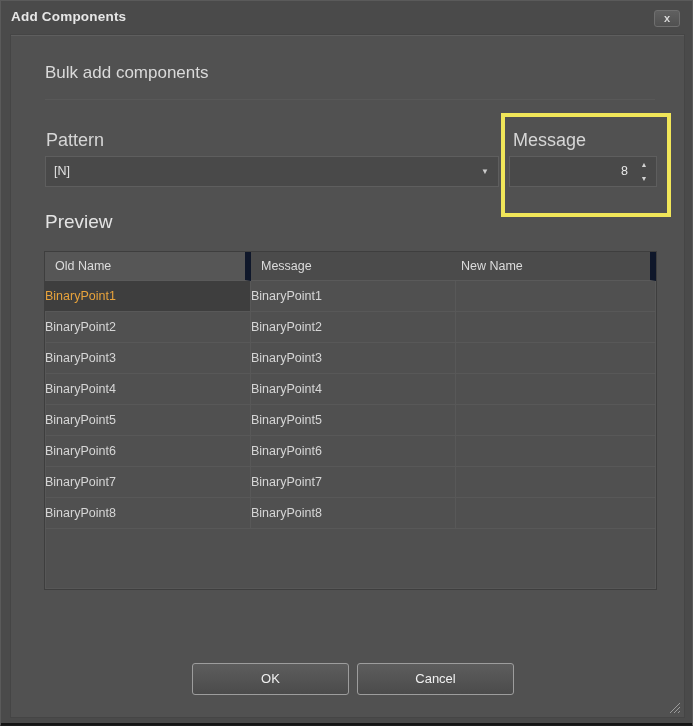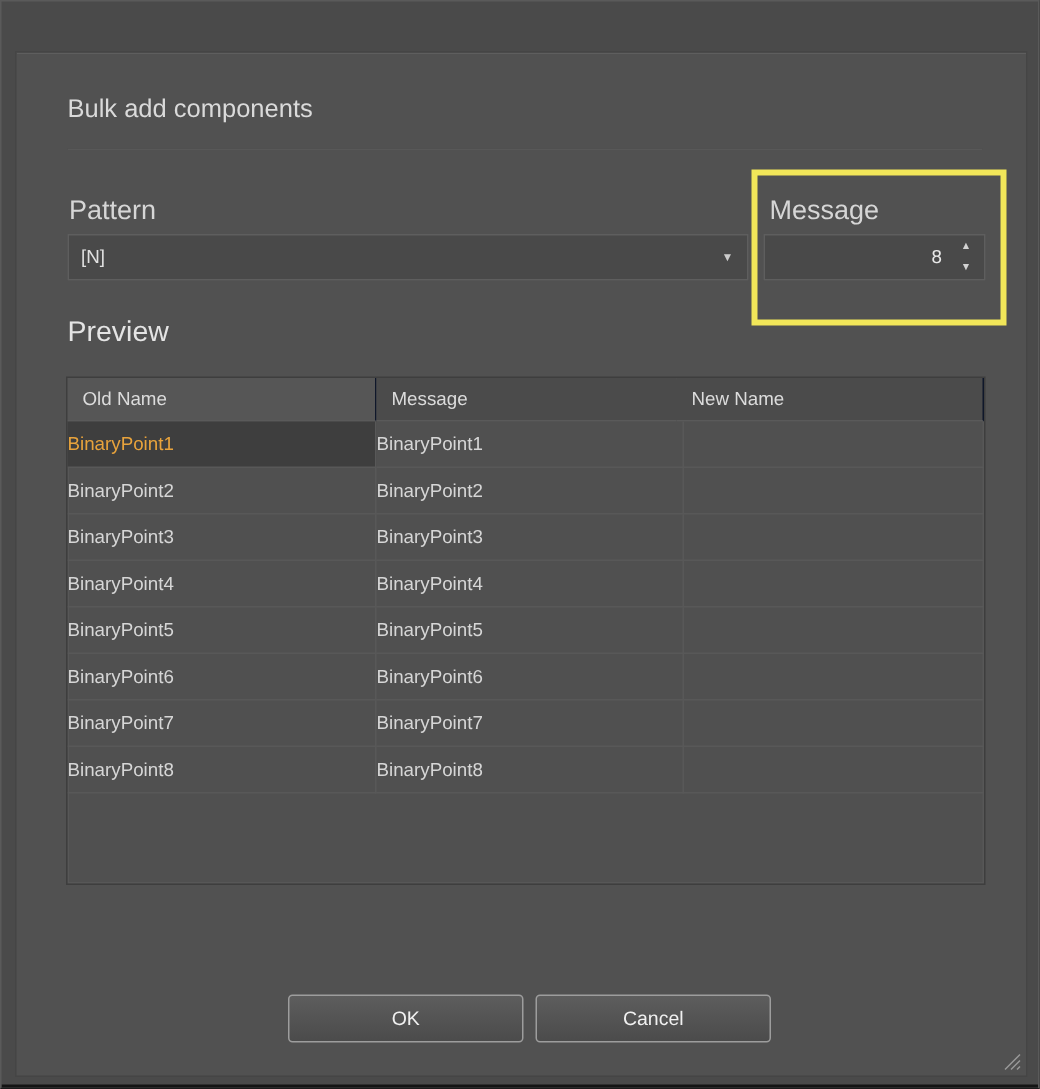--- a/index.html
+++ b/index.html
@@ -79,21 +79,21 @@
   
   .table {
     position:absolute; left:33px; top:216px; width:613px; height:339px;
     background:#505050; border:1px solid #3e3e3e;
     box-shadow: 0 0 0 1px #575757 inset;
     display:flex; flex-direction:column; overflow:hidden;
   }
   .thead { display:flex; height:29px; flex:0 0 29px; }
   .hcell {
     font-size:12.5px; color:#dcdcdc; padding-left:10px; line-height:28px;
-    background:#4b4b4b; border-right:1px solid #0f172a; border-bottom:1px solid #5a5a5a;
+    background:#4b4b4b; border-right:6px solid #0f172a; border-bottom:1px solid #5a5a5a;
     cursor:pointer; overflow:hidden; white-space:nowrap;
   }
   .hcell.c0 { width:206px; background:#565656; }
   .hcell.c1 { width:205px; }
   .hcell.c2 { width:200px; border-right:none; }
   .trow { display:flex; height:31px; flex:0 0 31px; cursor:pointer; }
   .tcell {
     font-size:12.5px; color:#d6d6d6; line-height:30px;
     border-right:1px solid #585858; border-bottom:1px solid #585858;
     overflow:hidden; white-space:nowrap;
@@ -113,20 +113,24 @@
   .ok-btn { left:181px; top:628px; }
   .cancel-btn { left:346px; top:628px; }
   .resize-grip { position:absolute; right:3px; bottom:3px; width:14px; height:14px; cursor:nwse-resize; }
   .bottom-edge { position:absolute; left:0; bottom:0; width:100%; height:2px; background:#141414; }
 </style>
 </head>
 <body>
 
 <div class="dialog">
 
+  <div class="titlebar">
+    <span class="title">Add Components</span>
+    <div class="close-btn">x</div>
+  </div>
 
   <div class="panel">
 
     <div class="subtitle">Bulk add components</div>
     <div class="group-divider"></div>
 
     <div class="field-label pattern-label">Pattern</div>
     <div class="combo">
       <span>[N]</span>
       <span class="caret">▼</span>

